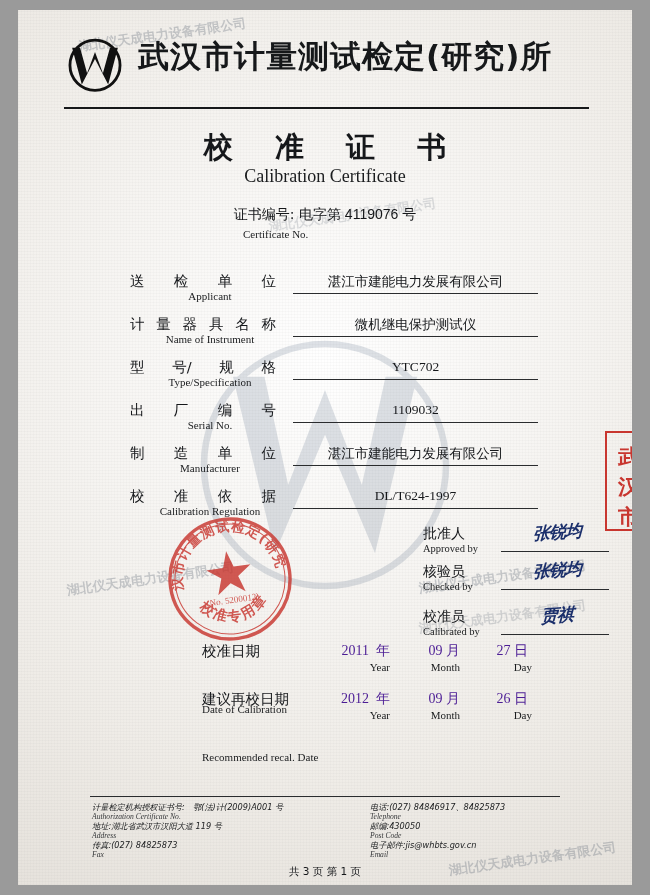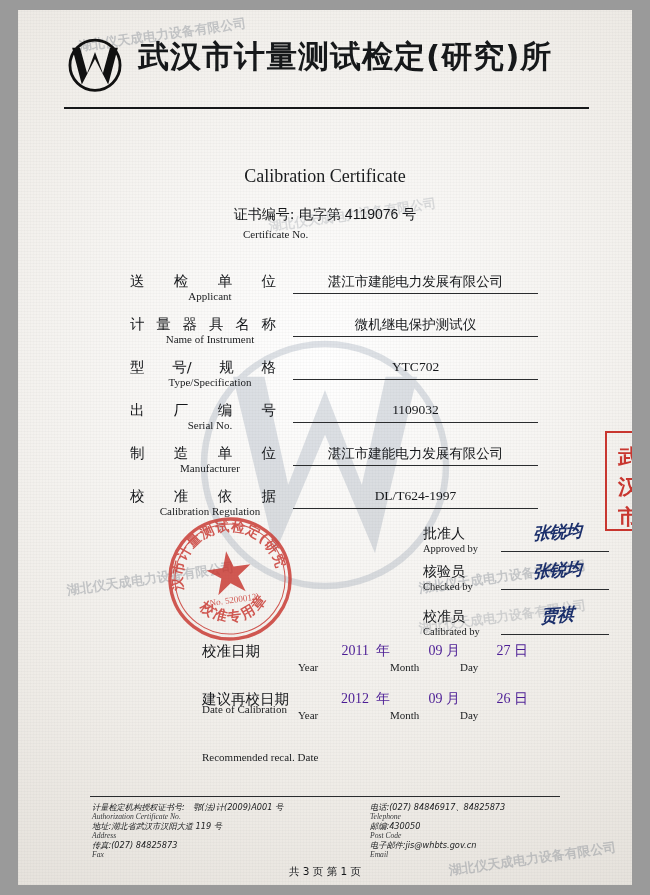--- a/index.html
+++ b/index.html
@@ -124,21 +124,21 @@
   }
   .d-en{
     position:absolute;left:0;top:19px;
     font-family:"Liberation Serif", serif;font-size:11px;color:#1a1c1e;margin-top:42px;
   }
   .d-y,.d-m,.d-d{
     position:absolute;top:0;text-align:right;
     font-family:Liberation Serif, serif;font-size:14px;color:#4c1d95;
   }
   .d-ye,.d-me,.d-de{
-    position:absolute;top:19px;text-align:left;
+    position:absolute;top:19px;text-align:right;
     font-family:"Liberation Serif", serif;font-size:11px;color:#1a1c1e;
   }
   .d-y{left:96px;width:92px;}  .d-ye{left:96px;width:92px;}
   .d-m{left:188px;width:70px;} .d-me{left:188px;width:70px;}
   .d-d{left:254px;width:72px;} .d-de{left:258px;width:72px;}
 
   
   .foot-rule{
     position:absolute;left:72px;top:786px;width:470px;height:1px;background:#2a2c2e;
   }
@@ -208,20 +208,21 @@
       <div class="logo">
         <svg viewBox="0 0 70 66" width="62" height="58">
           <circle cx="35" cy="31" r="28.5" fill="none" stroke="#111" stroke-width="3.2"></circle>
           <path d="M9 11 L20 53 L35 24 L50 53 L61 11 L52 11 L44 40 L35 16 L26 40 L18 11 Z" fill="#111"></path>
         </svg>
       </div>
       <div class="head-cn">武汉市计量测试检定(研究)所</div>
     </div>
     <div class="rule"></div>
 
+    <div class="title-cn">校 准 证 书</div>
     <div class="title-en">Calibration Certificate</div>
 
     <div class="certno">
       <span>证书编号:</span>
       <span class="num">电字第 4119076 号</span>
     </div>
     <div class="certno-en">Certificate No.</div>
 
     <div class="field" style="top:262px;">
       <div class="f-cn">

